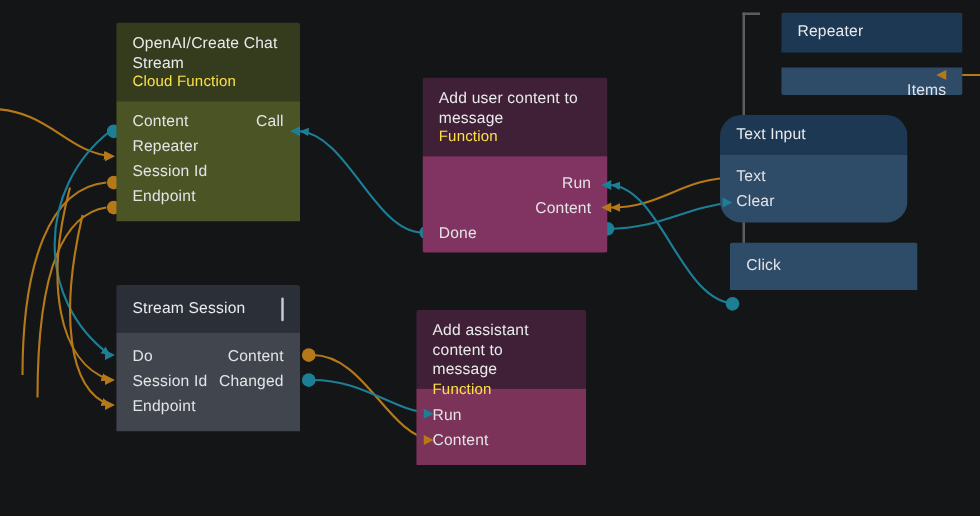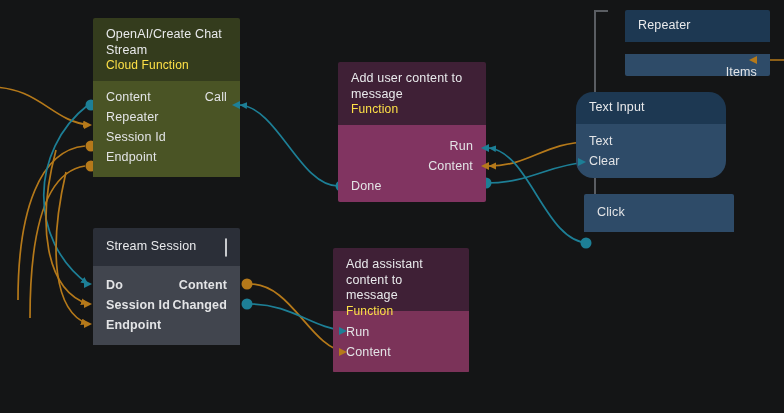--- a/index.html
+++ b/index.html
@@ -39,21 +39,21 @@
   .port.out{justify-content:flex-end;}
 
   
   .n-green .hdr{background:#343c1d;}
   .n-green .body{background:#4a5425;}
   .n-magenta .hdr{background:#3f2036;}
   .n-magenta .body{background:#813461;}
   .n-magenta-b .hdr{background:#3f2036;}
   .n-magenta-b .body{background:#7b3359;}
   .n-grey .hdr{background:#2b2f38;}
-  .n-grey .body{background:#41454e;font-weight:bold;}
+  .n-grey .body{background:#41454e;}
   .n-blue .hdr{background:#1d3852;}
   .n-blue .body{background:#2e4b68;}
 
   .group-bracket{
     position:absolute;
     border-left:2px solid #5a5d62;
     border-top:2px solid #5a5d62;
     border-bottom:2px solid #5a5d62;
     box-sizing:border-box;
   }

